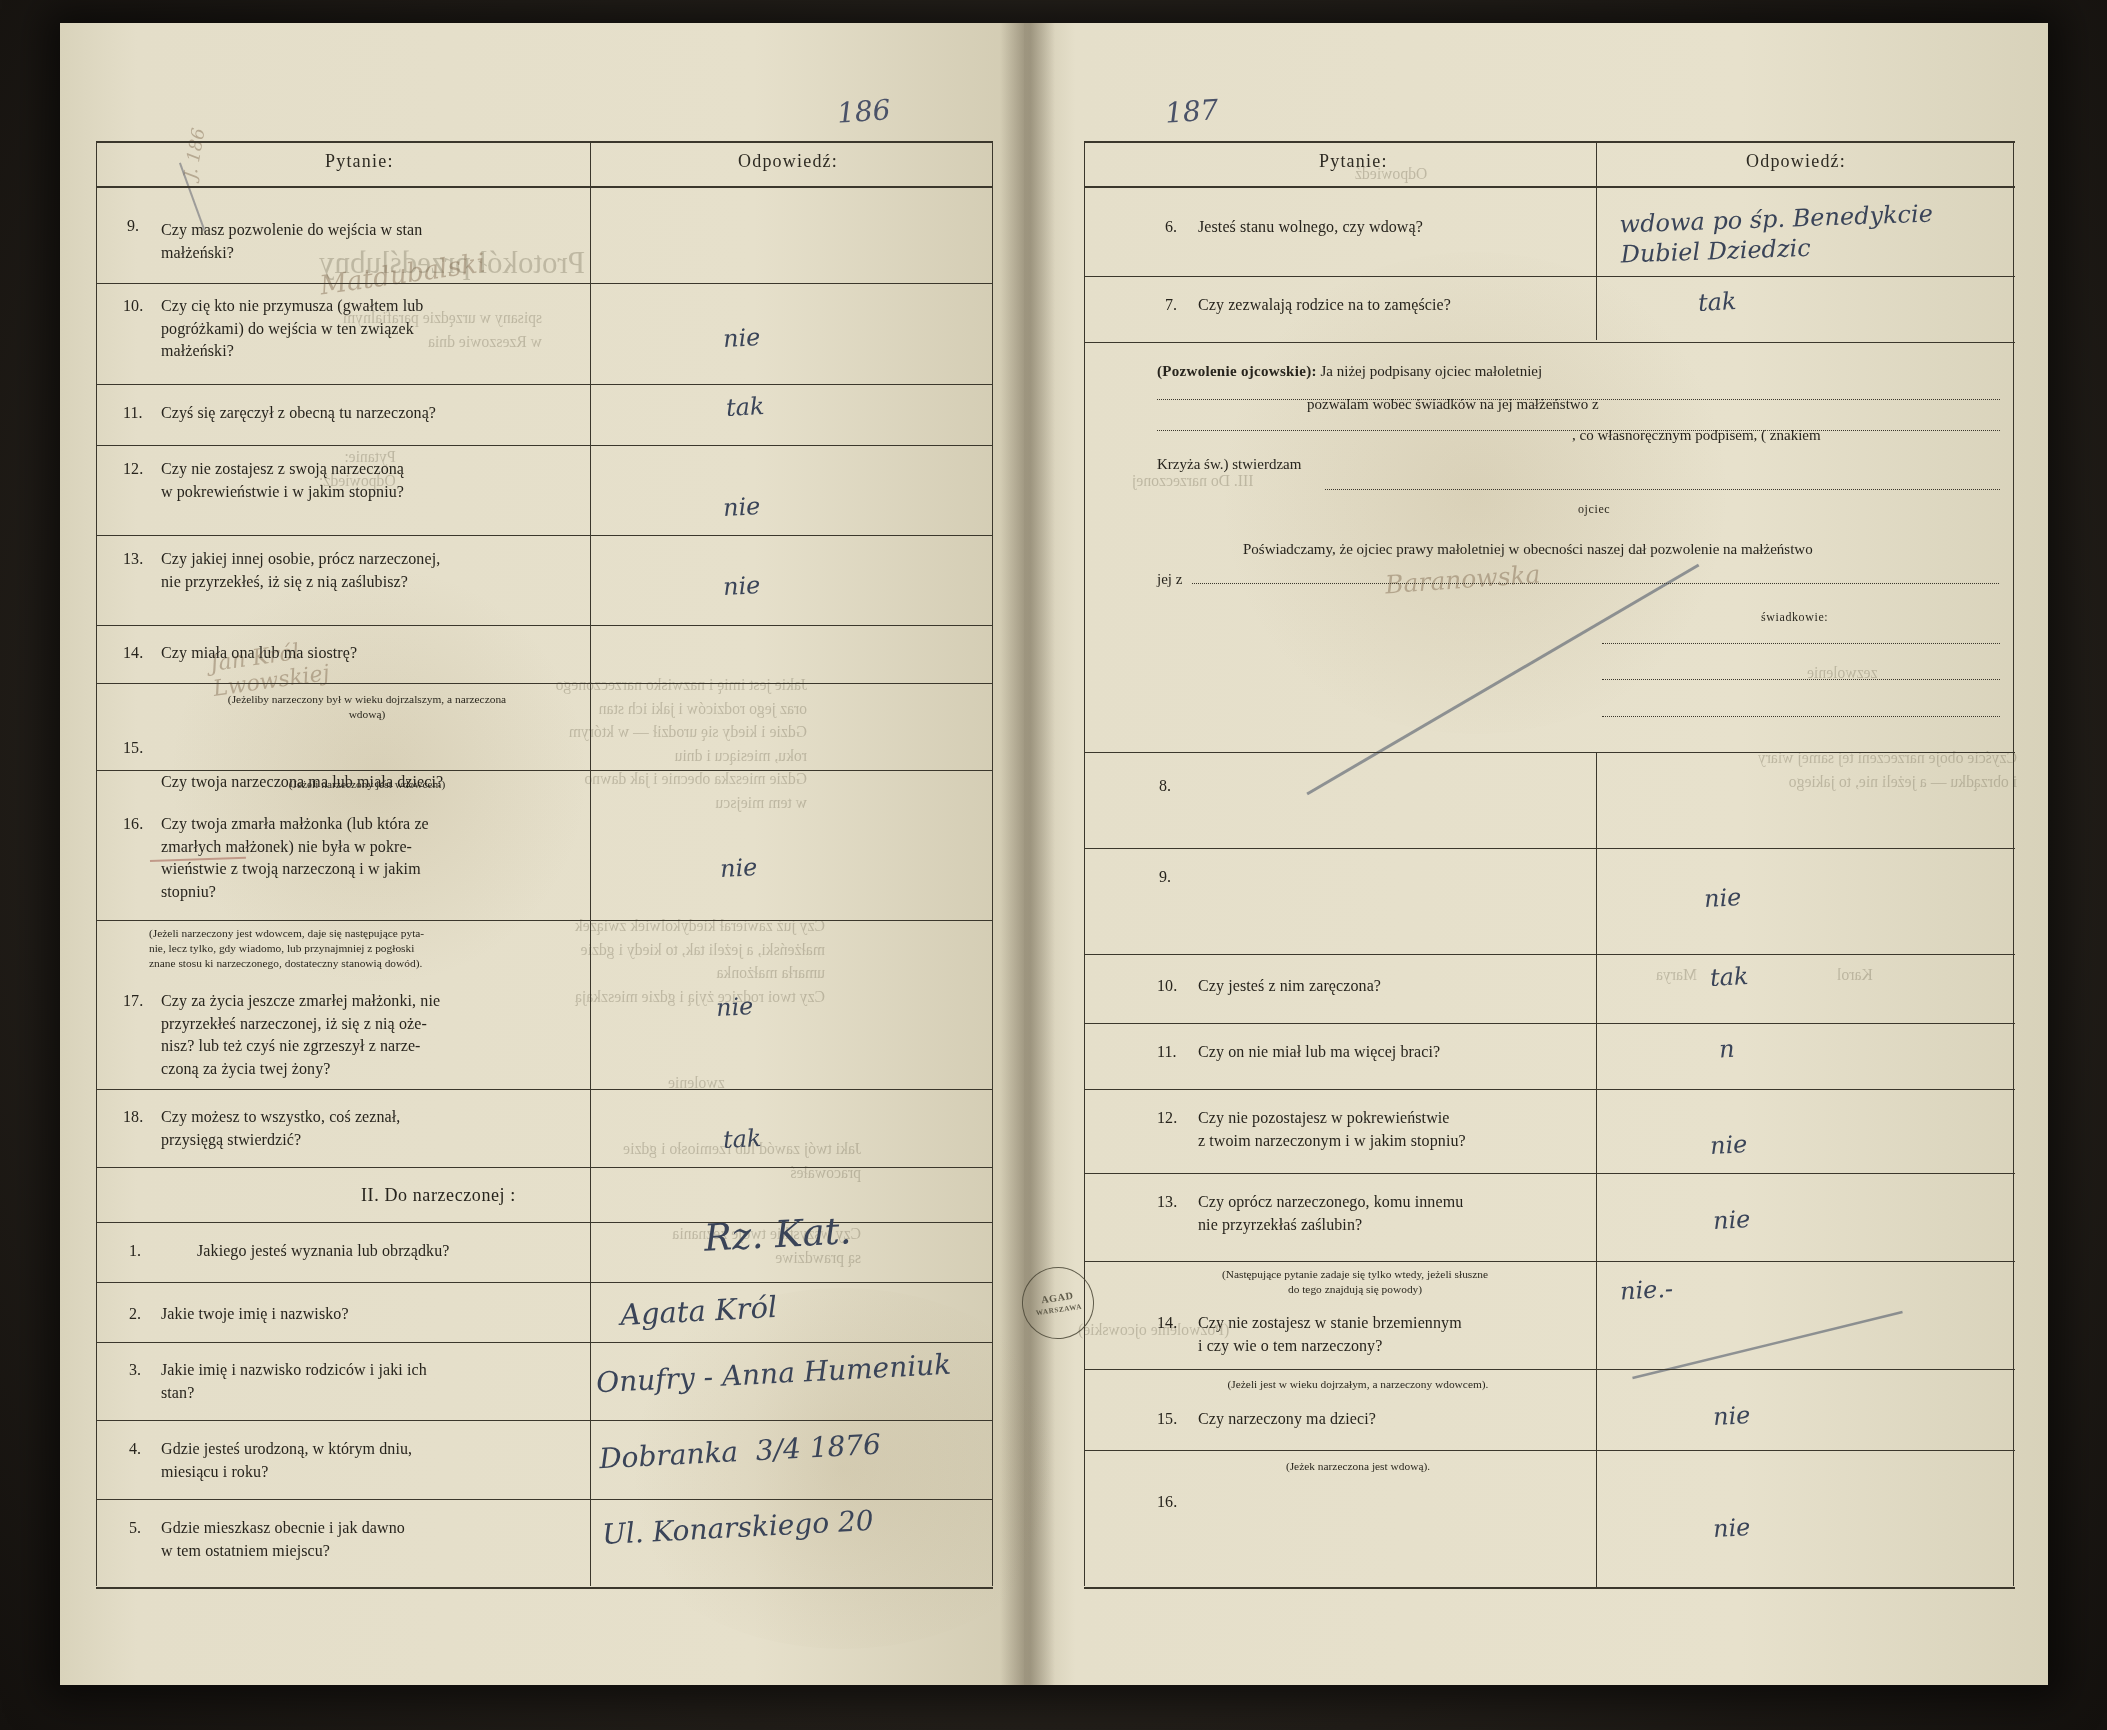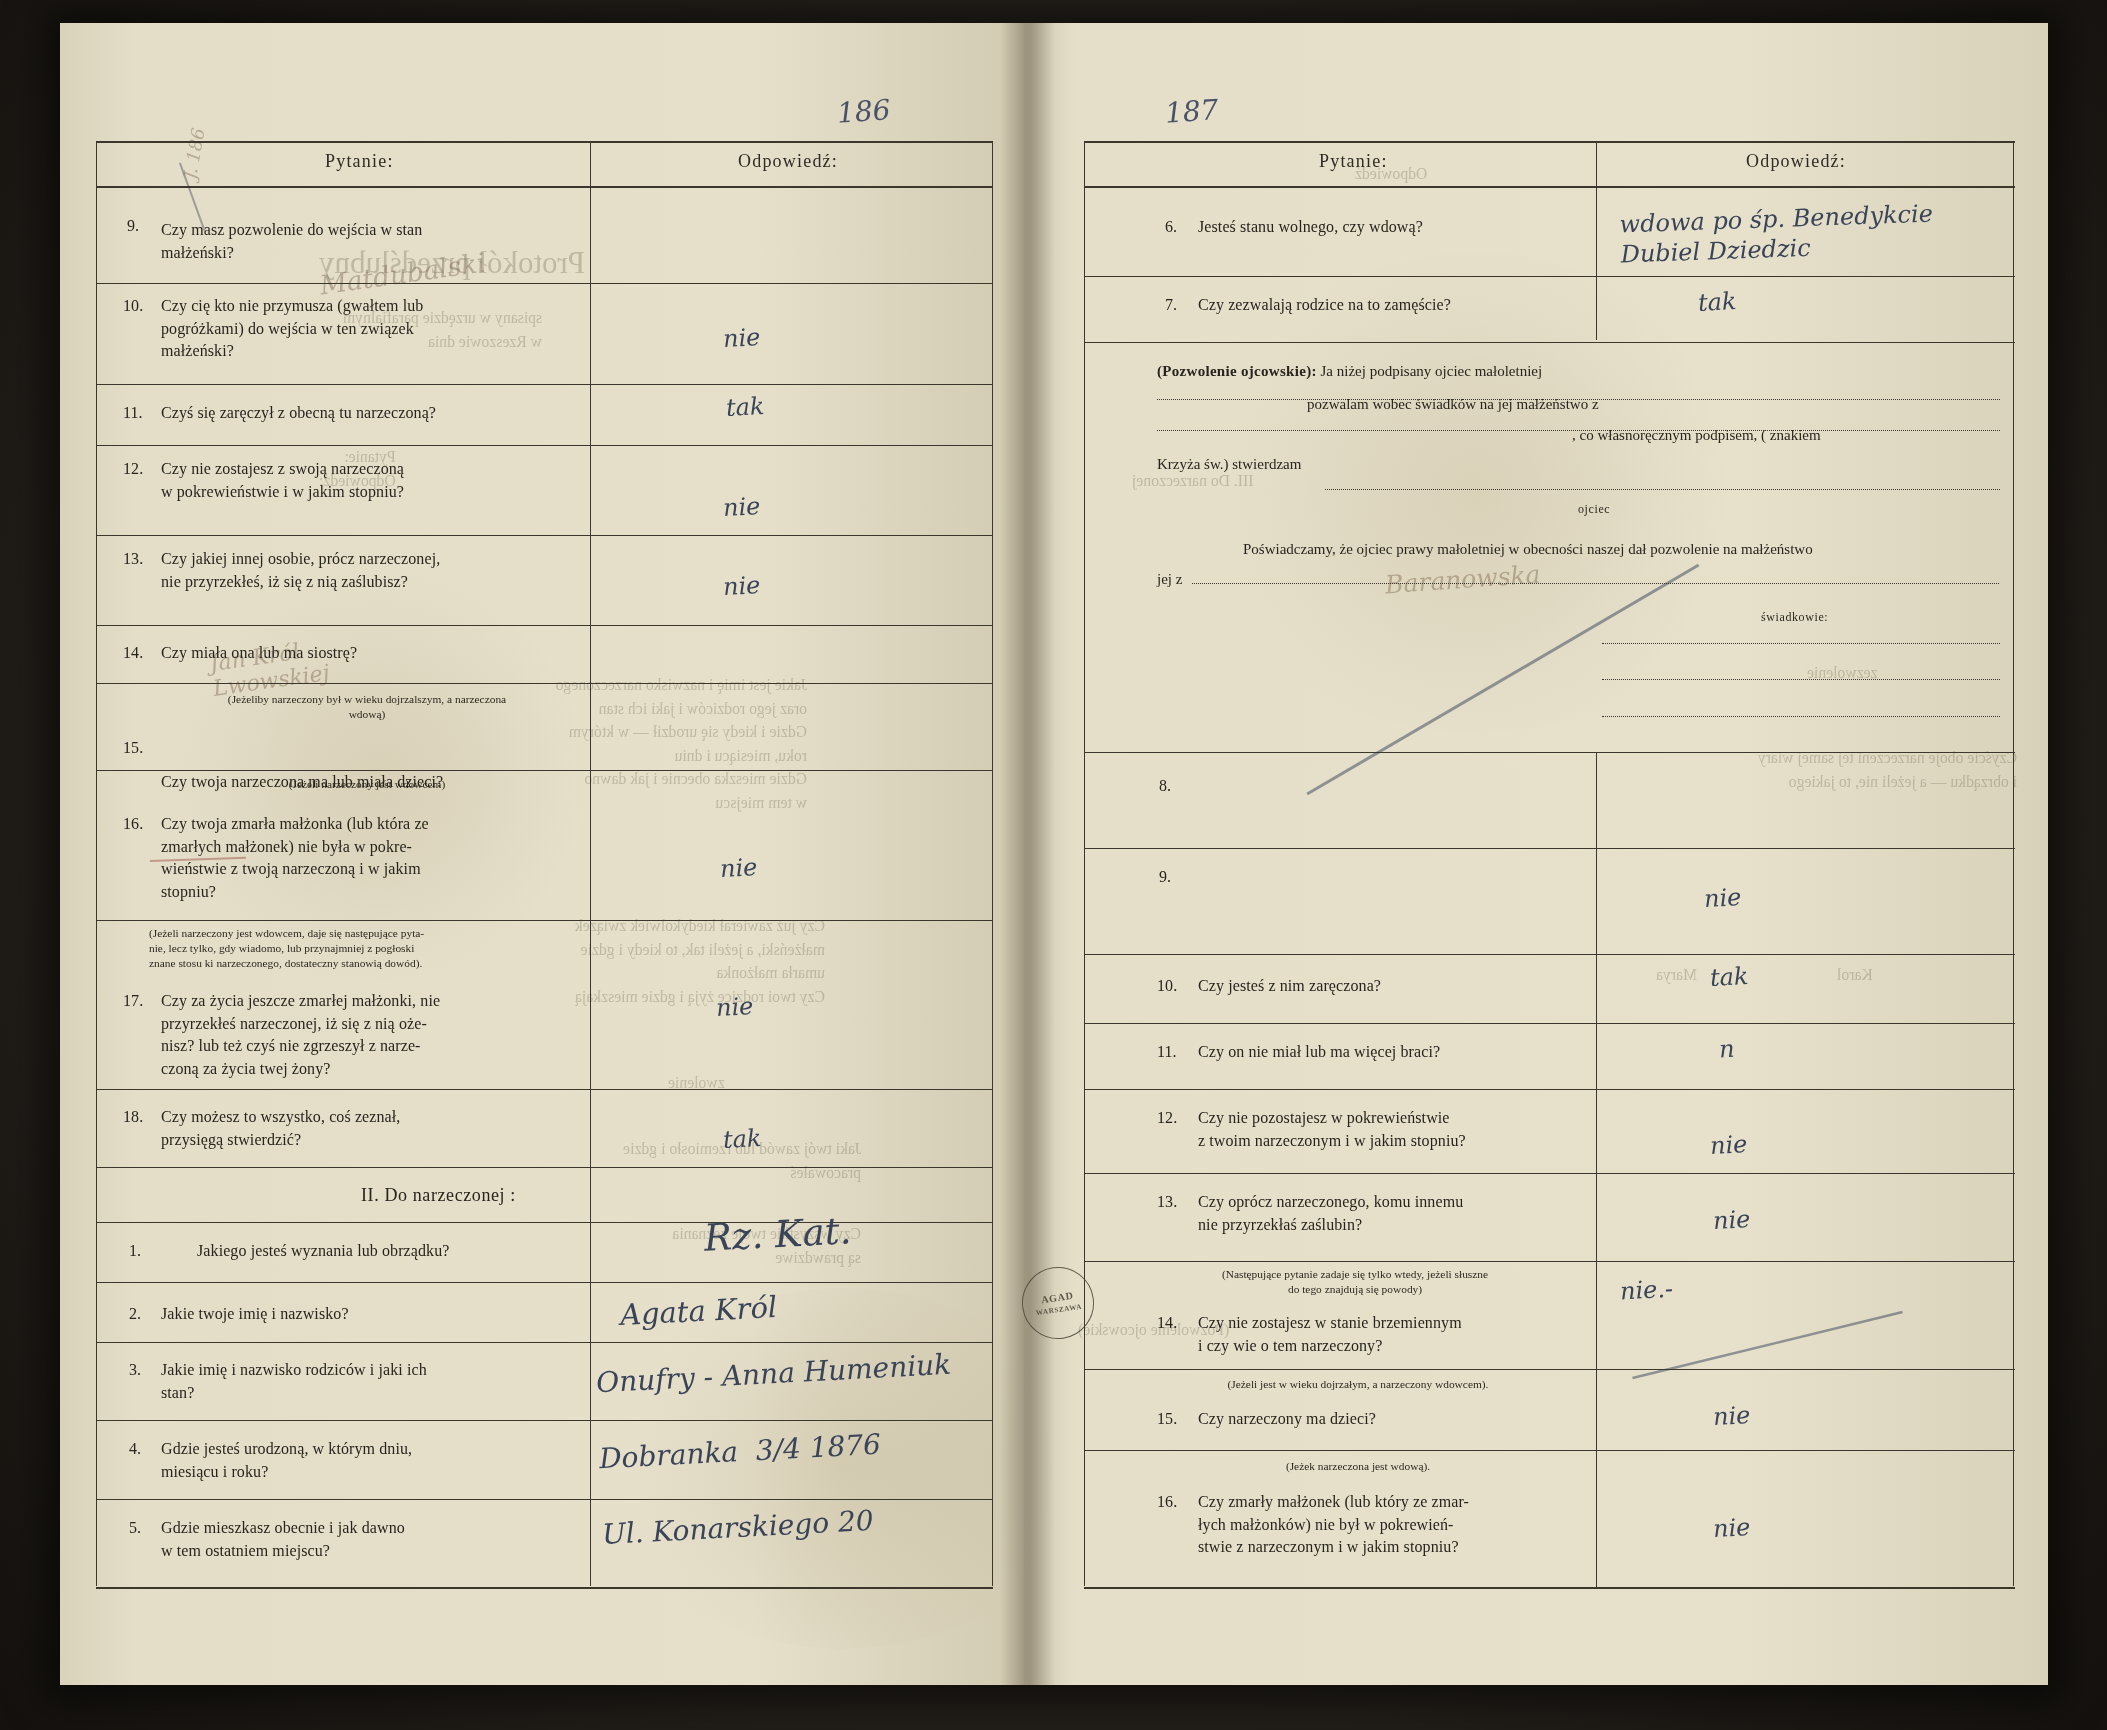--- a/index.html
+++ b/index.html
@@ -370,23 +370,20 @@
     <div class="note" style="left:1060px;top:1354px;width:476px;">(Jeżeli jest w wieku dojrzałym, a narzeczony wdowcem).</div>
 
     <span class="q" style="left:1097px;top:1385px;">15.</span>
     <div class="q" style="left:1138px;top:1385px;width:410px;white-space:pre-line;">Czy narzeczony ma dzieci?</div>
     <div class="ans" style="left:1653px;top:1379px;">nie</div>
     <div class="rule" style="left:1024px;top:1427px;width:931px;"></div>
 
     <div class="note" style="left:1060px;top:1436px;width:476px;">(Jeżek narzeczona jest wdową).</div>
 
     <span class="q" style="left:1097px;top:1468px;">16.</span>
-    <div class="q" style="left:1138px;top:1468px;width:410px;white-space:pre-line;">Czy zmarły małżonek (lub który ze zmar-
-łych małżonków) nie był w pokrewień-
-stwie z narzeczonym i w jakim stopniu?</div>
     <div class="ans" style="left:1653px;top:1491px;">nie</div>
     <div class="rule thick" style="left:1024px;top:1564px;width:931px;"></div>
 
     <div class="stamp" style="left:962px;top:1244px;">
       <span>AGAD</span>
       <span class="s2">WARSZAWA</span>
     </div>
   </div>
 </div>
 

